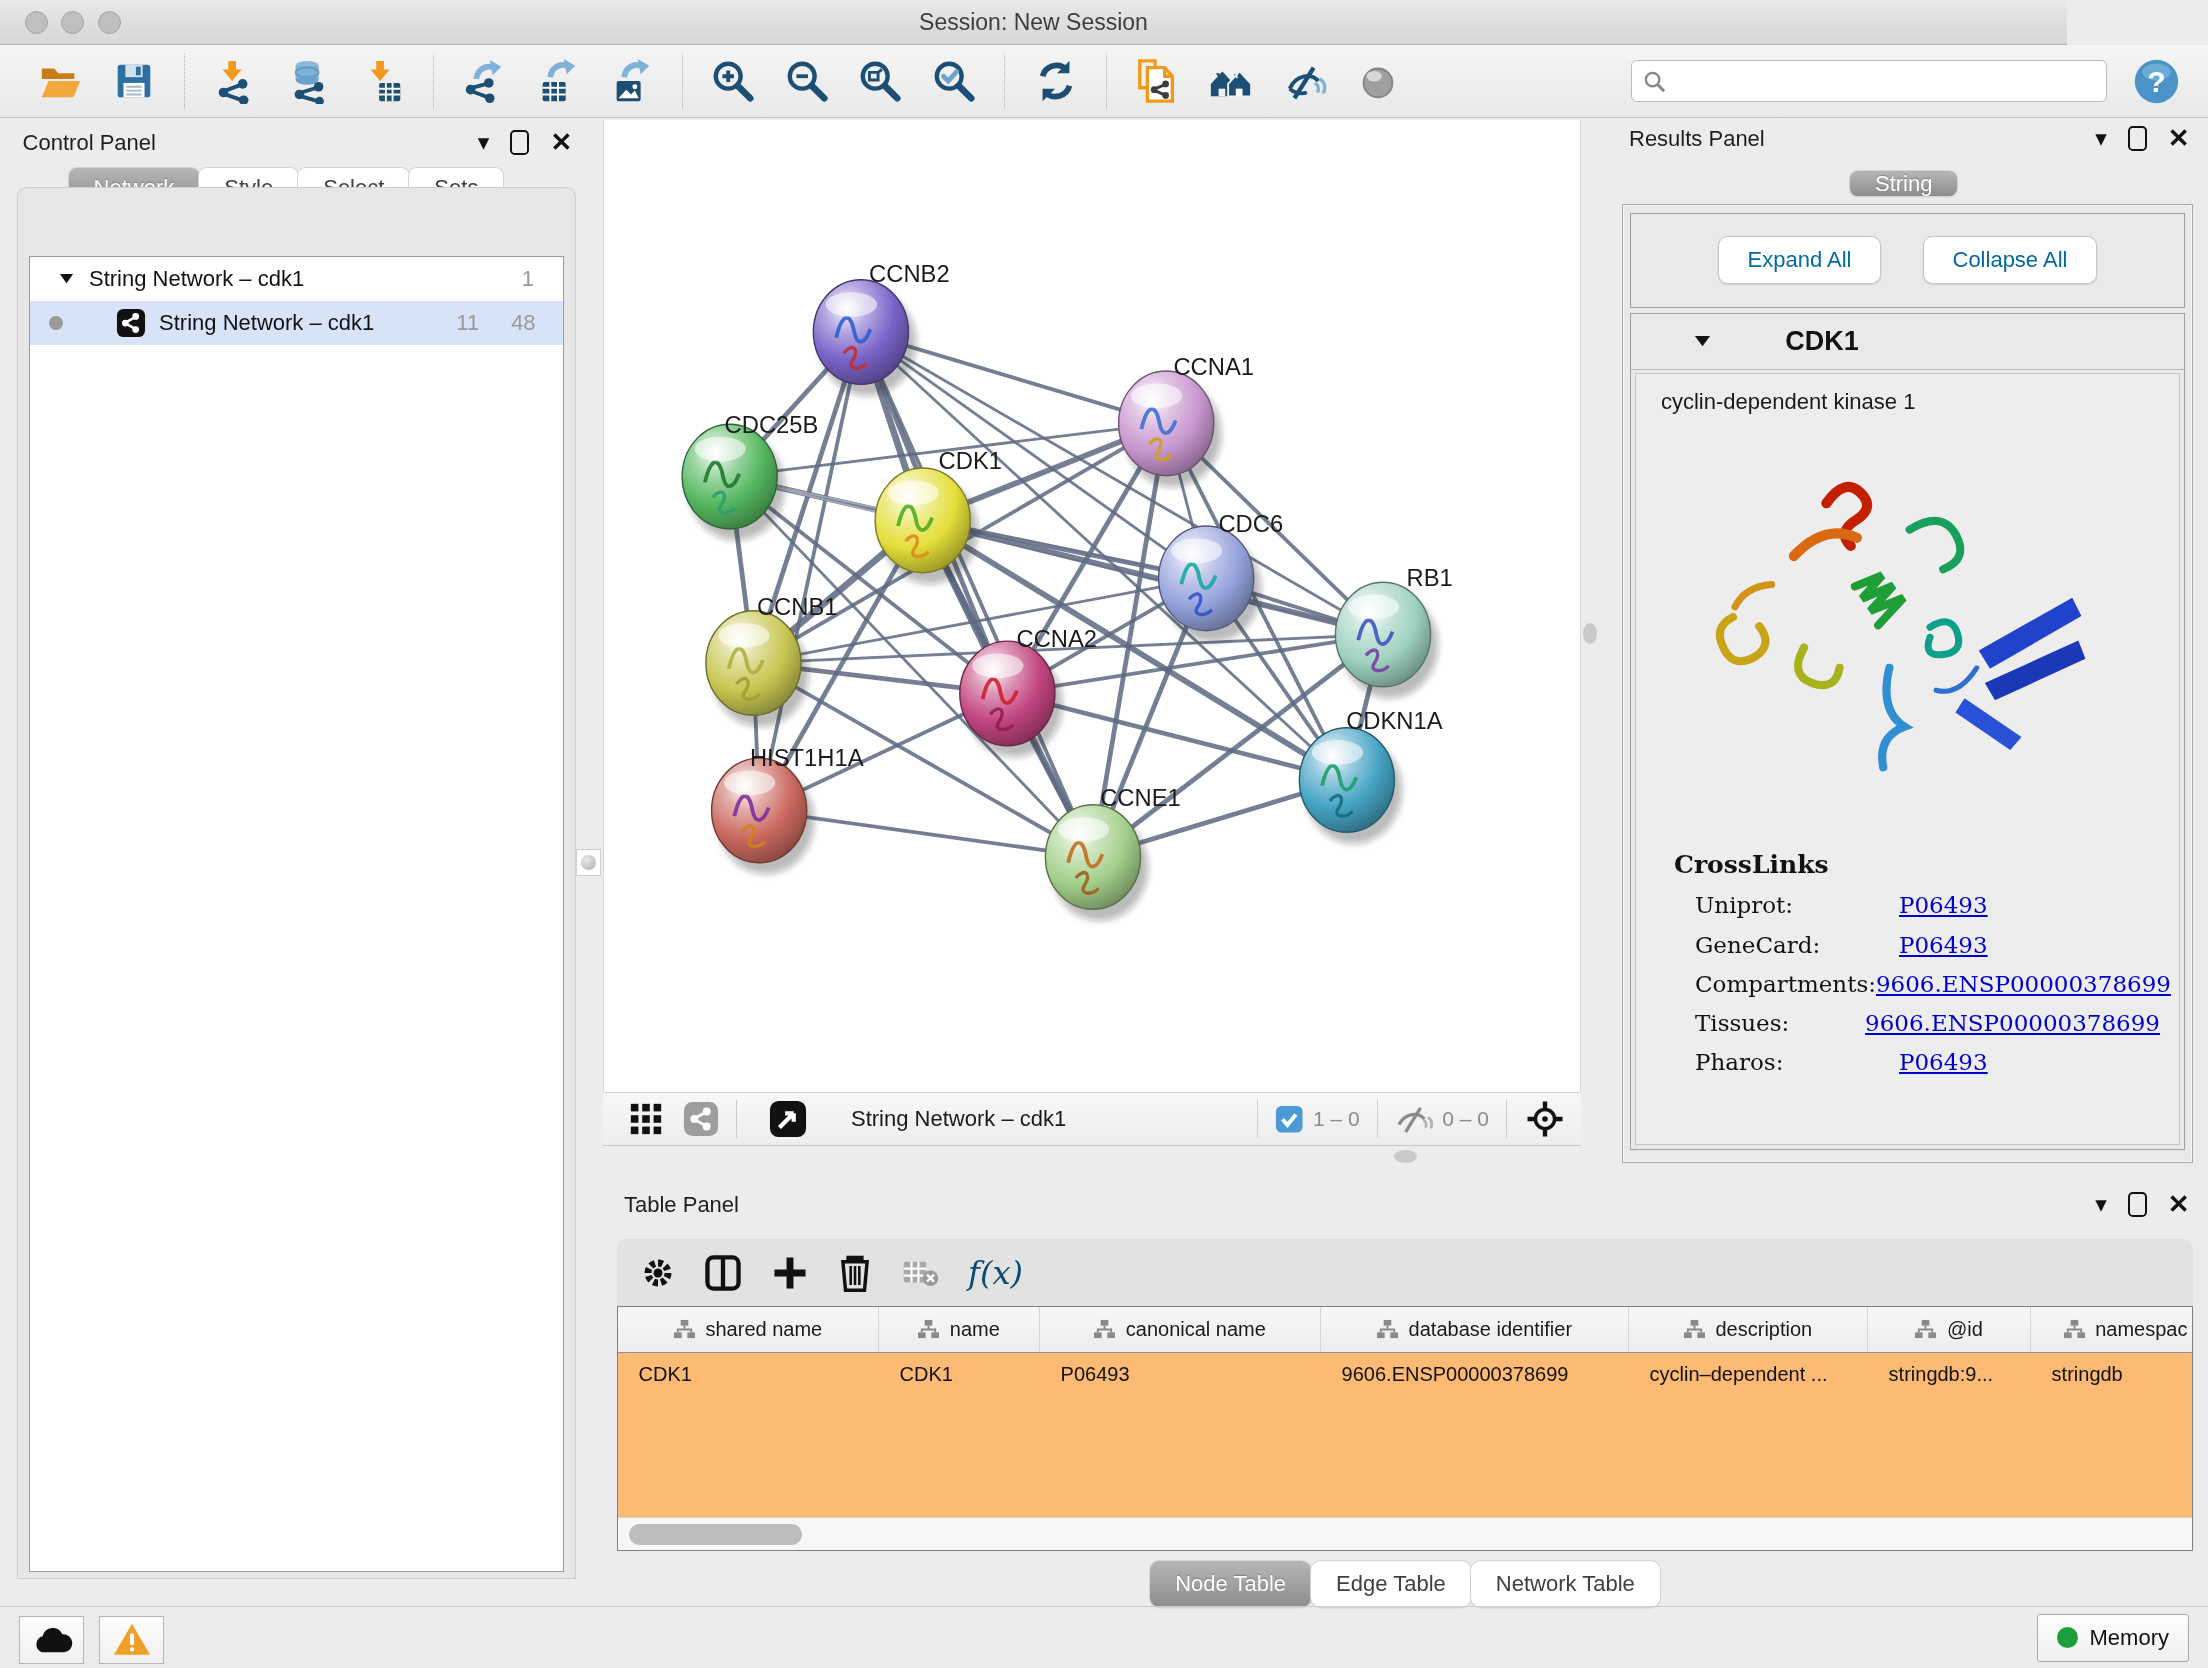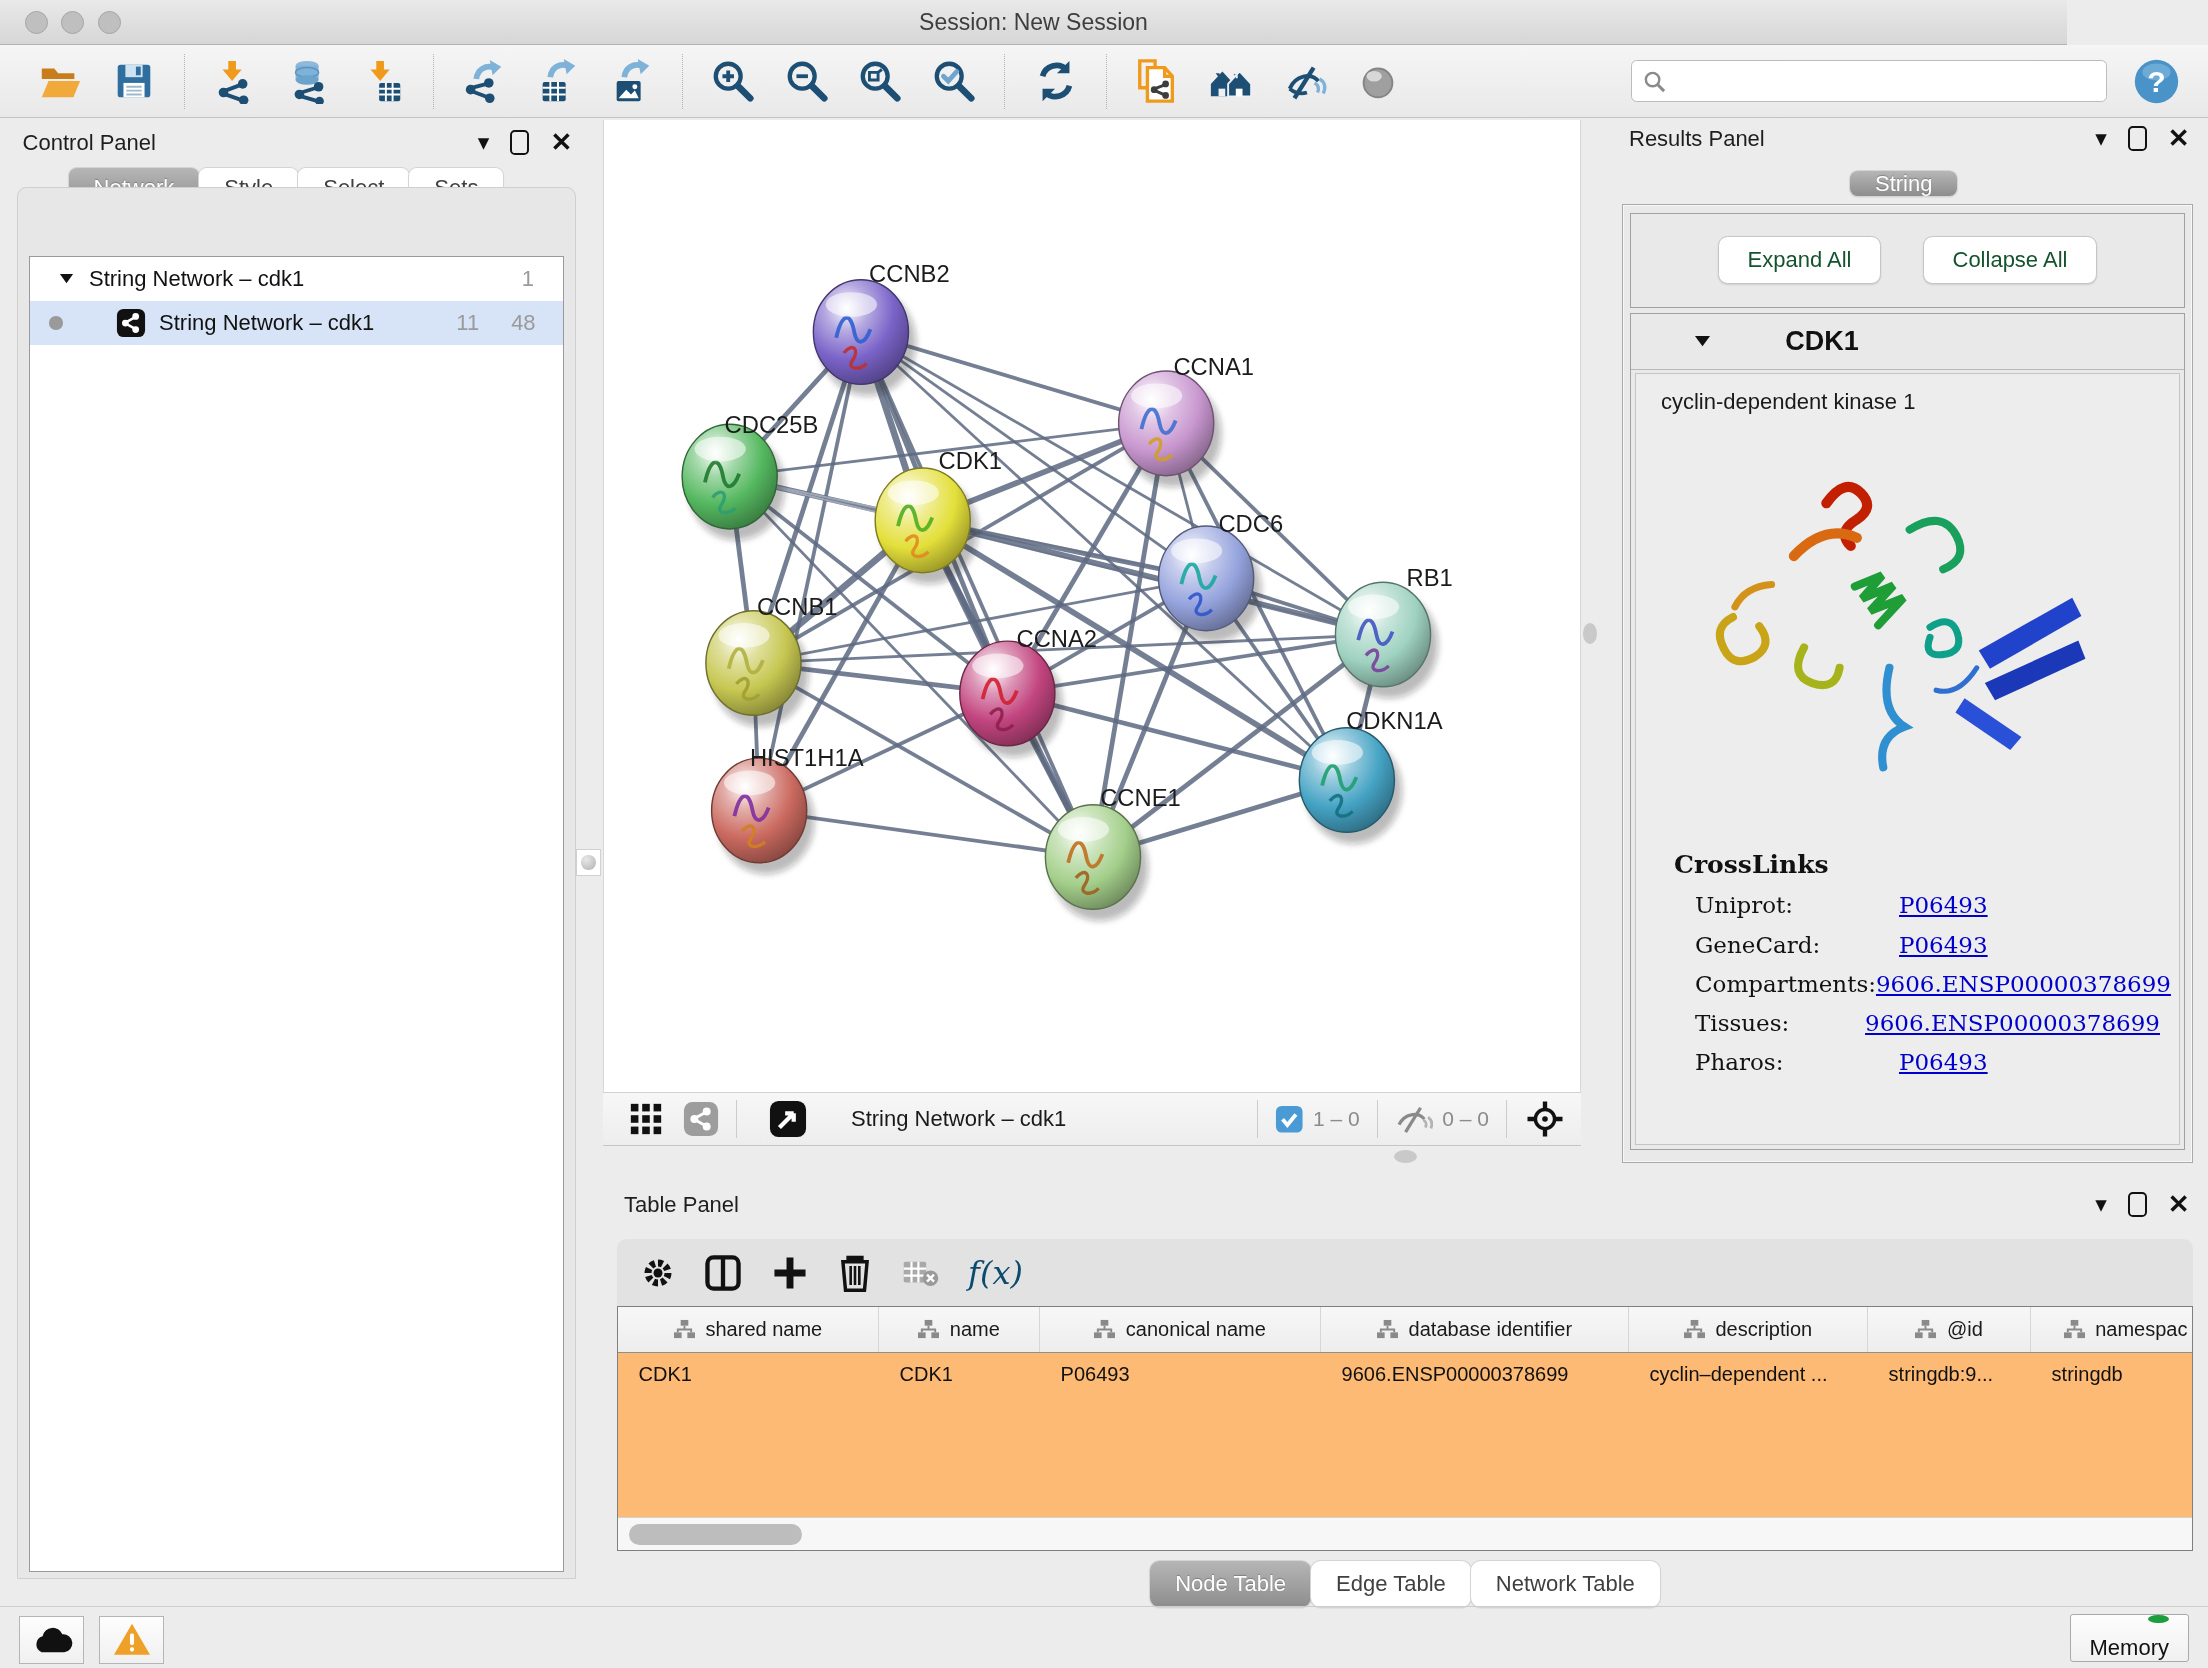--- a/index.html
+++ b/index.html
@@ -66,21 +66,21 @@
   .split-knob .k{width:14.3px;height:14.3px;border-radius:50%;background:radial-gradient(circle at 35% 30%,#e8e8e8,#b0b0b0);}
 
   
   .results-panel{position:absolute;left:1614px;top:120px;width:587px;height:1052px;}
   .rp-tab{position:absolute;left:236px;top:44px;}
   .rp-outer{position:absolute;left:7.6px;right:7.6px;top:84px;bottom:9.5px;background:#e9e9e9;
     border:1.9px solid #a9a9a9;box-shadow:inset 0 0 0 1px #f8f8f8;}
   .rp-btnbox{position:absolute;left:7.6px;right:7.6px;top:7.6px;height:93px;border:1.9px solid #a0a0a0;
     display:flex;align-items:center;justify-content:center;gap:42px;}
   .rp-btn{height:46px;line-height:46px;padding:0 28.5px;background:#fff;border:1.9px solid #c5c5c5;border-radius:9.5px;
-    font-size:22px;color:#14532d;box-shadow:0 1px 1.9px rgba(0,0,0,.12);cursor:pointer;}
+    font-size:22px;color:#0369a1;box-shadow:0 1px 1.9px rgba(0,0,0,.12);cursor:pointer;}
   .rp-section{position:absolute;left:7.6px;right:7.6px;top:108px;bottom:11.4px;border:1.9px solid #a0a0a0;}
   .rp-sechead{position:absolute;left:0;right:0;top:0;height:55px;border-bottom:1.9px solid #b9b9b9;
     display:flex;align-items:center;}
   .rp-gene{font-size:27px;font-weight:bold;color:#111;margin-left:74px;}
   .rp-secbody{position:absolute;left:3.8px;right:3.8px;top:59px;bottom:3.8px;background:#ededed;border:1px solid #c4c4c4;}
   .rp-desc{font-size:22px;color:#1a1a1a;margin:15px 0 0 25px;}
   .crosslinks{font-family:"DejaVu Serif",serif;position:absolute;left:38px;top:476px;right:19px;}
   .cl-title{font-size:25px;font-weight:bold;color:#111;}
   .cl-row{display:flex;margin-top:13.3px;font-size:23px;color:#111;}
   .cl-label{width:204px;margin-left:21px;}
@@ -101,21 +101,21 @@
   .tp-hscroll{position:absolute;left:0;right:0;bottom:0;height:32px;background:#f7f7f7;border-top:1px solid #d2d2d2;}
   .tp-thumb{position:absolute;left:11.4px;top:5.7px;width:173px;height:21px;border-radius:10.5px;background:#bdbdbd;cursor:pointer;}
   .tp-tabs{position:absolute;left:0;right:0;top:375px;height:48px;display:flex;justify-content:center;}
   .tp-tabs .tab{height:46px;line-height:46px;border-radius:9.5px;}
 
   
   .statusbar{position:absolute;left:0;top:1606px;width:2208px;height:62px;border-top:1px solid #cdcdcd;}
   .sbtn{position:absolute;width:63px;height:46px;top:8.6px;background:linear-gradient(#fdfdfd,#f0f0f0);
     border:1.9px solid #b5b5b5;display:flex;align-items:center;justify-content:center;cursor:pointer;}
   .membtn{position:absolute;right:19px;top:6.7px;height:46px;background:linear-gradient(#fdfdfd,#f0f0f0);
-    border:1.9px solid #aaaaaa;border-radius:2.9px;display:flex;align-items:flex-end;gap:11.4px;padding:0 19px;cursor:pointer;flex-direction:column;}
+    border:1.9px solid #aaaaaa;border-radius:2.9px;display:flex;align-items:center;gap:11.4px;padding:0 19px;cursor:pointer;}
   .memdot{width:21px;height:21px;border-radius:50%;background:#1c9e3c;}
   .memtext{font-size:22px;color:#111;}
 </style>
 </head>
 <body>
 
 <div class="titlebar">
   <div class="traffic">
     <div class="tl"></div>
     <div class="tl"></div>

